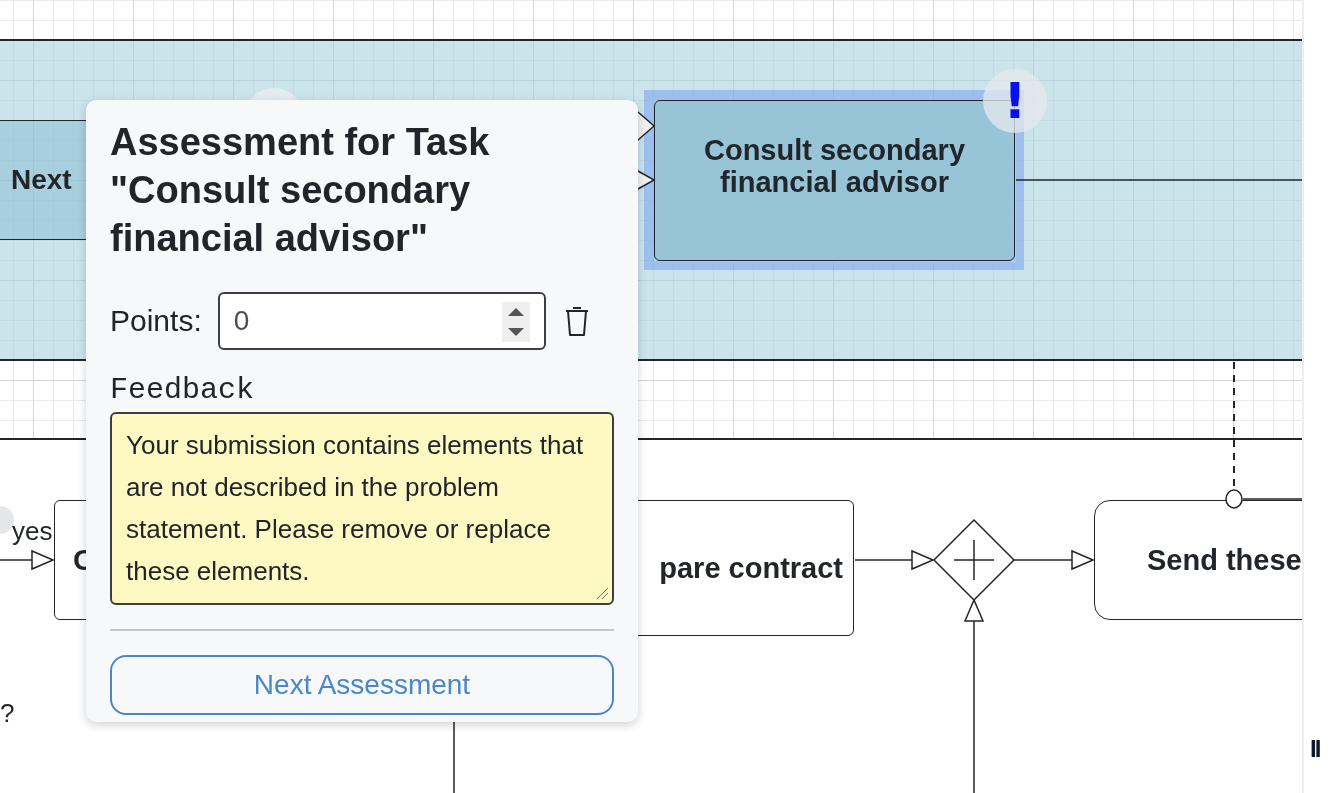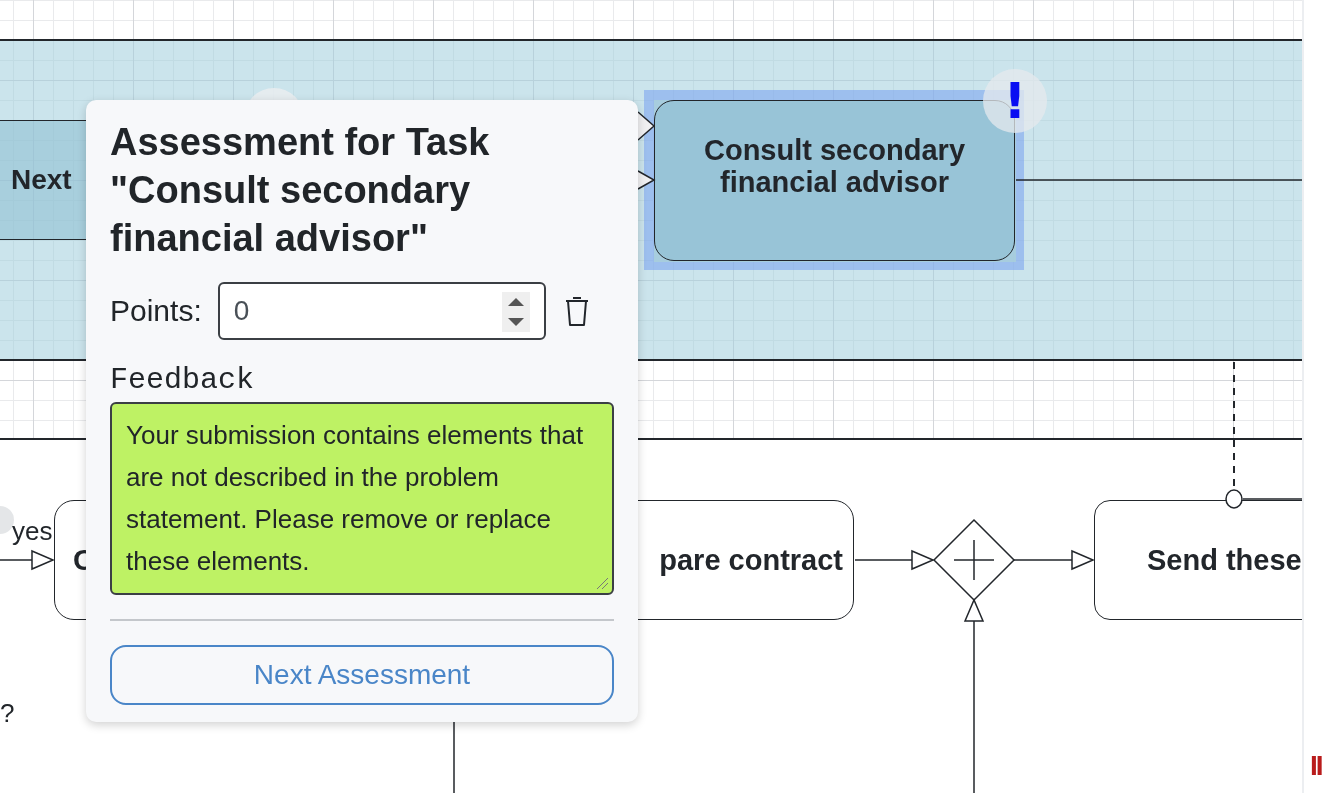--- a/index.html
+++ b/index.html
@@ -17,21 +17,21 @@
       linear-gradient(to right, #e9eaec 1px, transparent 1px),
       linear-gradient(to bottom, #e9eaec 1px, transparent 1px);
     background-size: 100px 100px, 100px 100px, 20px 20px, 20px 20px;
     background-position: 33px 0px, 0px -20px, 13px 0px, 0px 0px;
   }
 
   .lane-fill { position: absolute; left: 0; top: 40px; width: 1302px; height: 320px; background: rgba(160,205,220,0.55); }
   .lane-line { position: absolute; left: 0; width: 1302px; height: 2px; background: #22262b; }
 
   .task {
-    position: absolute; border: 1.5px solid #22262b; border-radius: 20px;
+    position: absolute; border: 1.5px solid #22262b; border-radius: 6px;
     display: flex; align-items: center; justify-content: center; text-align: center;
     font-weight: bold; font-size: 29px; line-height: 32px; color: #22262b;
     padding: 0 14px;
   }
   .task.blue { background: rgba(140,190,210,0.55); }
   .task.white { background: #ffffff; }
 
   .selection { position: absolute; left: 644px; top: 90px; width: 380px; height: 180px; background: rgba(120,160,240,0.55); }
   .sel-inner { position: absolute; left: 654px; top: 100px; width: 362px; height: 162px; background: rgba(168,206,220,0.9); }
 
@@ -42,46 +42,46 @@
 
   .edge-label { position: absolute; font-size: 26px; color: #22262b; }
 
   .popover {
     position: absolute; left: 86px; top: 100px; width: 552px; height: 622px;
     background: #f7f8fa; border-radius: 10px;
     box-shadow: 0 3px 10px rgba(0,0,0,0.18);
     padding: 18px 24px 0 24px;
   }
   .popover h2 { font-size: 38px; font-weight: bold; line-height: 48px; color: #212529; margin-top: 0; }
-  .points-row { display: flex; align-items: center; margin-top: 20px; height: 58px; }
+  .points-row { display: flex; align-items: center; margin-top: 30px; height: 58px; }
   .points-label { font-size: 30px; color: #212529; margin-right: 16px; }
   .points-input {
     width: 328px; height: 58px; border: 2px solid #3b3f44; border-radius: 6px; background: #fff;
     display: flex; align-items: center; padding-left: 14px; position: relative;
     font-size: 28px; color: #495057;
   }
   .spinner { position: absolute; right: 14px; top: 8px; width: 28px; height: 40px; background: #efefef; display: flex; flex-direction: column; align-items: center; justify-content: space-around; }
   .tri-up { width: 0; height: 0; border-left: 8px solid transparent; border-right: 8px solid transparent; border-bottom: 8px solid #555; }
   .tri-down { width: 0; height: 0; border-left: 8px solid transparent; border-right: 8px solid transparent; border-top: 8px solid #555; }
   .trash { margin-left: 16px; width: 30px; height: 34px; }
   .feedback-label { font-size: 30px; color: #212529; margin-top: 22px; line-height: 36px; font-family: Liberation Mono, monospace; }
   .feedback-box {
-    margin-top: 4px; width: 504px; height: 193px; border: 2px solid #3b3f44; border-radius: 6px; background: #bef264;
+    margin-top: 4px; width: 504px; height: 193px; border: 2px solid #3b3f44; border-radius: 6px; background: #fef9c3;
     padding: 10px 14px; font-size: 26px; line-height: 42px; color: #212529; position: relative; resize: none;
     font-family: "Liberation Sans", sans-serif; display:block;
   }
   .resize-grip { position: absolute; right: 3px; bottom: 3px; width: 14px; height: 14px; }
   .divider { margin-top: 24px; width: 504px; height: 2px; background: #c4c7cb; }
   .next-btn {
     margin-top: 24px; width: 504px; height: 60px; border: 2px solid #4a86c8; border-radius: 16px; background: transparent;
     color: #4a86c8; font-size: 28px; font-family: "Liberation Sans", sans-serif; display:flex; align-items:center; justify-content:center;
   }
 
   .scrollbar-track { position: absolute; left: 1302px; top: 0; width: 30px; height: 793px; background: #ffffff; border-left: 2px solid #eceef1; }
-  .grip-handle { position: absolute; left: 1310px; top: 750px; font-size: 28px; color: #b91c1c; font-weight: bold; letter-spacing: -2px; }
+  .grip-handle { position: absolute; left: 1310px; top: 735px; font-size: 24px; color: #0f172a; font-weight: bold; letter-spacing: -2px; }
 </style>
 </head>
 <body>
 
 <div class="canvas">
   <div class="grid"></div>
   <div class="lane-fill"></div>
   <div class="lane-line" style="top:39px"></div>
   <div class="lane-line" style="top:359px"></div>
   <div class="lane-line" style="top:438px"></div>
@@ -95,21 +95,21 @@
   <div class="task blue" style="left:654px; top:100px; width:361px; height:161px; padding-bottom:30px;">
     <span>Consult secondary financial advisor</span>
   </div>
   <div class="warn-badge">
     <span>!</span>
   </div>
 
   <div class="task white" style="left:54px; top:500px; width:80px; height:120px; justify-content:flex-start; padding-left:18px;">
     <span>C</span>
   </div>
-  <div class="task white" style="left:560px; top:500px; width:294px; height:120px; justify-content:flex-end; padding-right:10px;">
+  <div class="task white" style="left:560px; top:500px; width:294px; height:136px; justify-content:flex-end; padding-right:10px;">
     <span>pare contract</span>
   </div>
   <div class="task white" style="left:1094px; top:500px; width:260px; height:120px; justify-content:flex-start; padding-left:52px; border-radius:16px 0 0 16px;">
     <span>Send these</span>
   </div>
 
   <svg class="overlay" width="1302" height="793">
 
     <line x1="1016" y1="180" x2="1302" y2="180" stroke="#22262b" stroke-width="1.5"></line>
 

